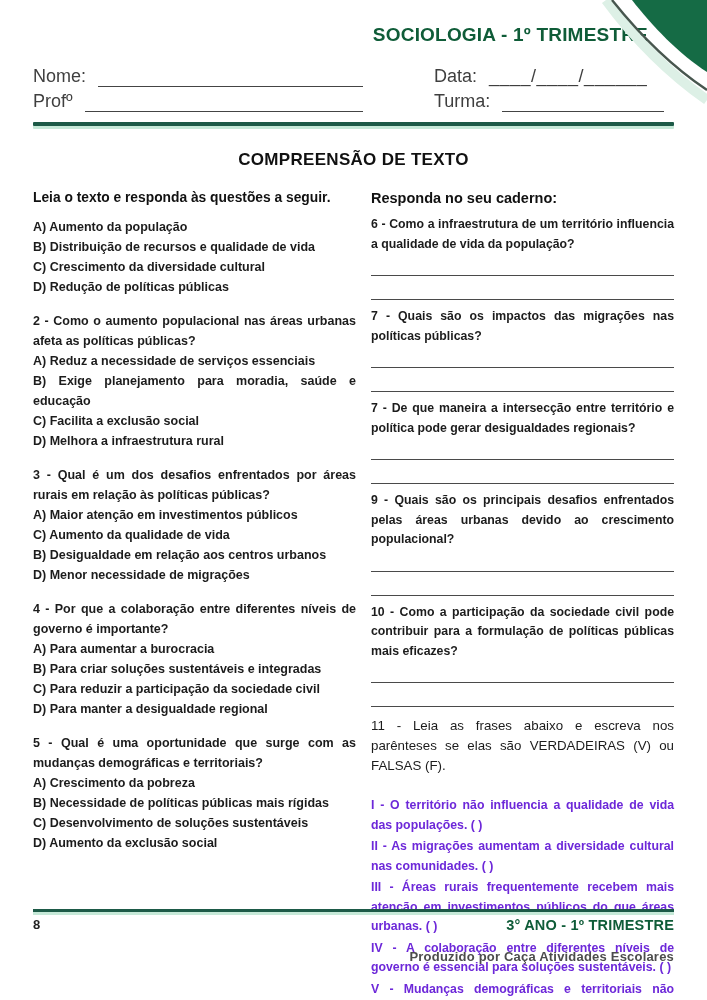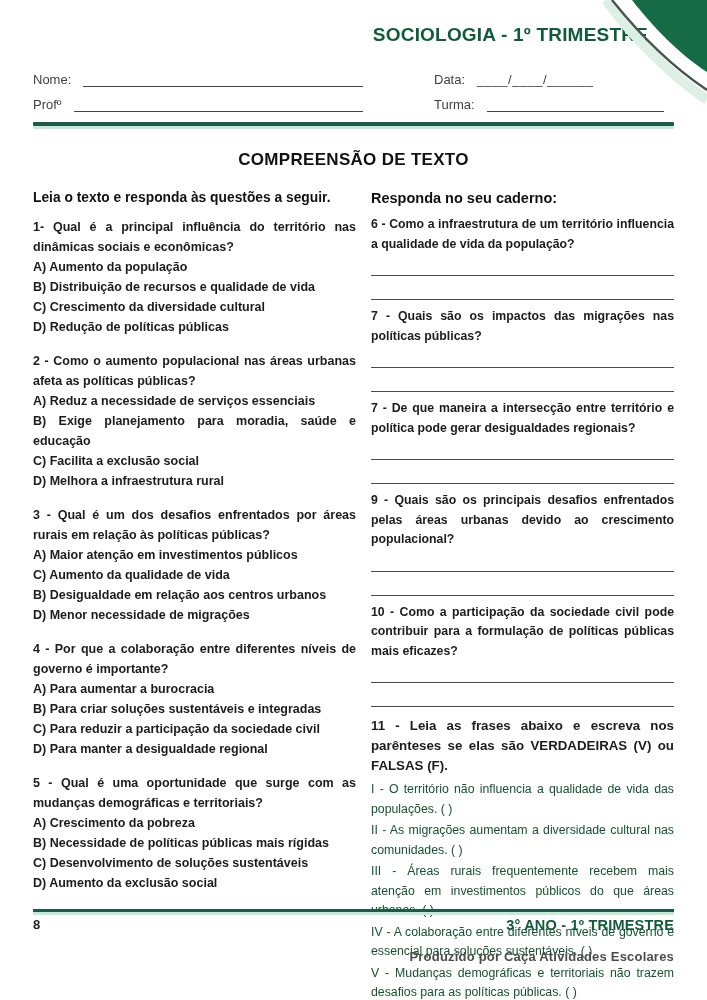--- a/index.html
+++ b/index.html
@@ -25,21 +25,21 @@
     padding-top: 24px;
     padding-right: 26px;
     font-size: 19px;
     font-weight: bold;
     color: #0f5c38;
     letter-spacing: 0.2px;
   }
   .id-fields { display: flex; justify-content: space-between; margin-top: 16px; }
   .id-left { width: 330px; }
   .id-right { width: 240px; padding-right: 10px; }
-  .field-row { display: flex; align-items: flex-end; height: 25px; font-size: 13px; color: #3f3f3f; }
+  .field-row { display: flex; align-items: flex-end; height: 25px; font-size: 18px; color: #3f3f3f; }
   .field-row .label { white-space: nowrap; margin-right: 12px; }
   .fill-line { flex: 1; border-bottom: 1.5px solid #444; height: 20px; }
   .date-blanks { color: #3f3f3f; letter-spacing: 0.5px; }
 
   .rule {
     margin-top: 10px;
     height: 4px;
     background: #1d5a47;
     box-shadow: 0 3px 0 #c6e9d8;
     border-radius: 1px;
@@ -79,25 +79,25 @@
   .oq-text {
     font-size: 12.3px; font-weight: bold; color: #1c1c1c;
     line-height: 19.5px; text-align: justify;
   }
   .answer-line { height: 20px; border-bottom: 1.3px solid #4a4a4a; }
   .answer-line + .answer-line { margin-top: 4px; }
   .answer-area { margin-top: 2px; margin-bottom: 4px; }
 
   .tf-block { margin-top: 9px; }
   .tf-intro {
-    font-size: 13.3px; font-weight: bold; color: #1c1c1c;
-    line-height: 20px; text-align: justify; margin-bottom: 4px;
+    font-size: 13.3px; font-weight: normal; color: #1c1c1c;
+    line-height: 20px; text-align: justify; margin-bottom: 20px;
   }
   .tf-item {
-    font-size: 12.3px; font-weight: normal; color: #14532d;
+    font-size: 12.3px; font-weight: bold; color: #6d28d9;
     line-height: 19.5px; text-align: justify; margin-top: 2px;
   }
 
   
   .footer { position: absolute; left: 33px; right: 33px; bottom: 36px; }
   .footer-rule { height: 3.5px; background: #1d5a47; box-shadow: 0 3px 0 #c6e9d8; }
   .footer-row { display: flex; justify-content: space-between; margin-top: 5px; }
   .page-number { font-size: 13px; font-weight: bold; color: #222; }
   .footer-right { text-align: right; }
   .footer-title { font-size: 14.5px; font-weight: bold; color: #0f5c38; letter-spacing: 0.2px; }
@@ -141,21 +141,20 @@
 
   <div class="rule"></div>
 
   <div class="doc-title">COMPREENSÃO DE TEXTO</div>
 
   <div class="columns">
     <div class="col-left">
       <p class="col-instruction-left">Leia o texto e responda às questões a seguir.</p>
       <div id="left-questions">
           <div class="q-block">
-            <p class="q-text">1- Qual é a principal influência do território nas dinâmicas sociais e econômicas?</p>
             <p class="option">A) Aumento da população</p>
             <p class="option">B) Distribuição de recursos e qualidade de vida</p>
             <p class="option">C) Crescimento da diversidade cultural</p>
             <p class="option">D) Redução de políticas públicas</p>
           </div>
           <div class="q-block">
             <p class="q-text">2 - Como o aumento populacional nas áreas urbanas afeta as políticas públicas?</p>
             <p class="option">A) Reduz a necessidade de serviços essenciais</p>
             <p class="option">B) Exige planejamento para moradia, saúde e educação</p>
             <p class="option">C) Facilita a exclusão social</p>

